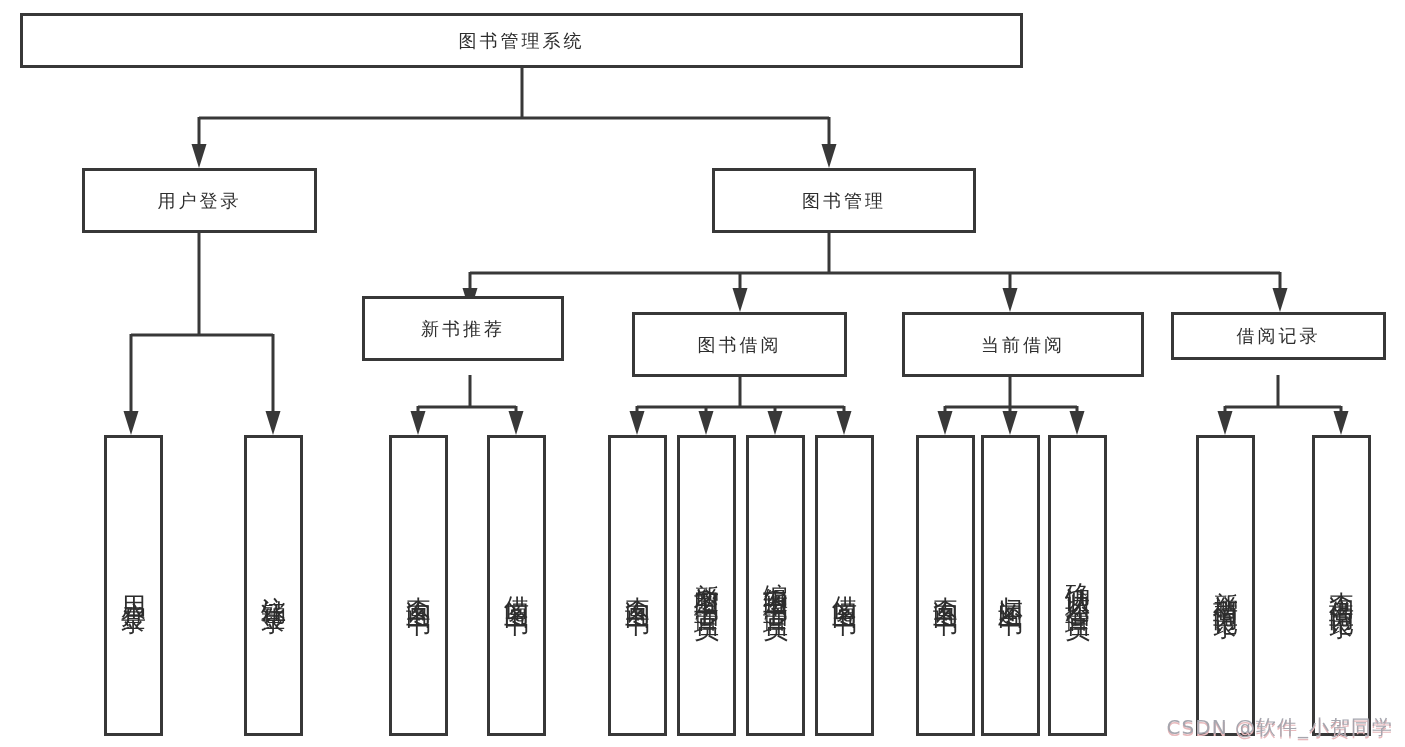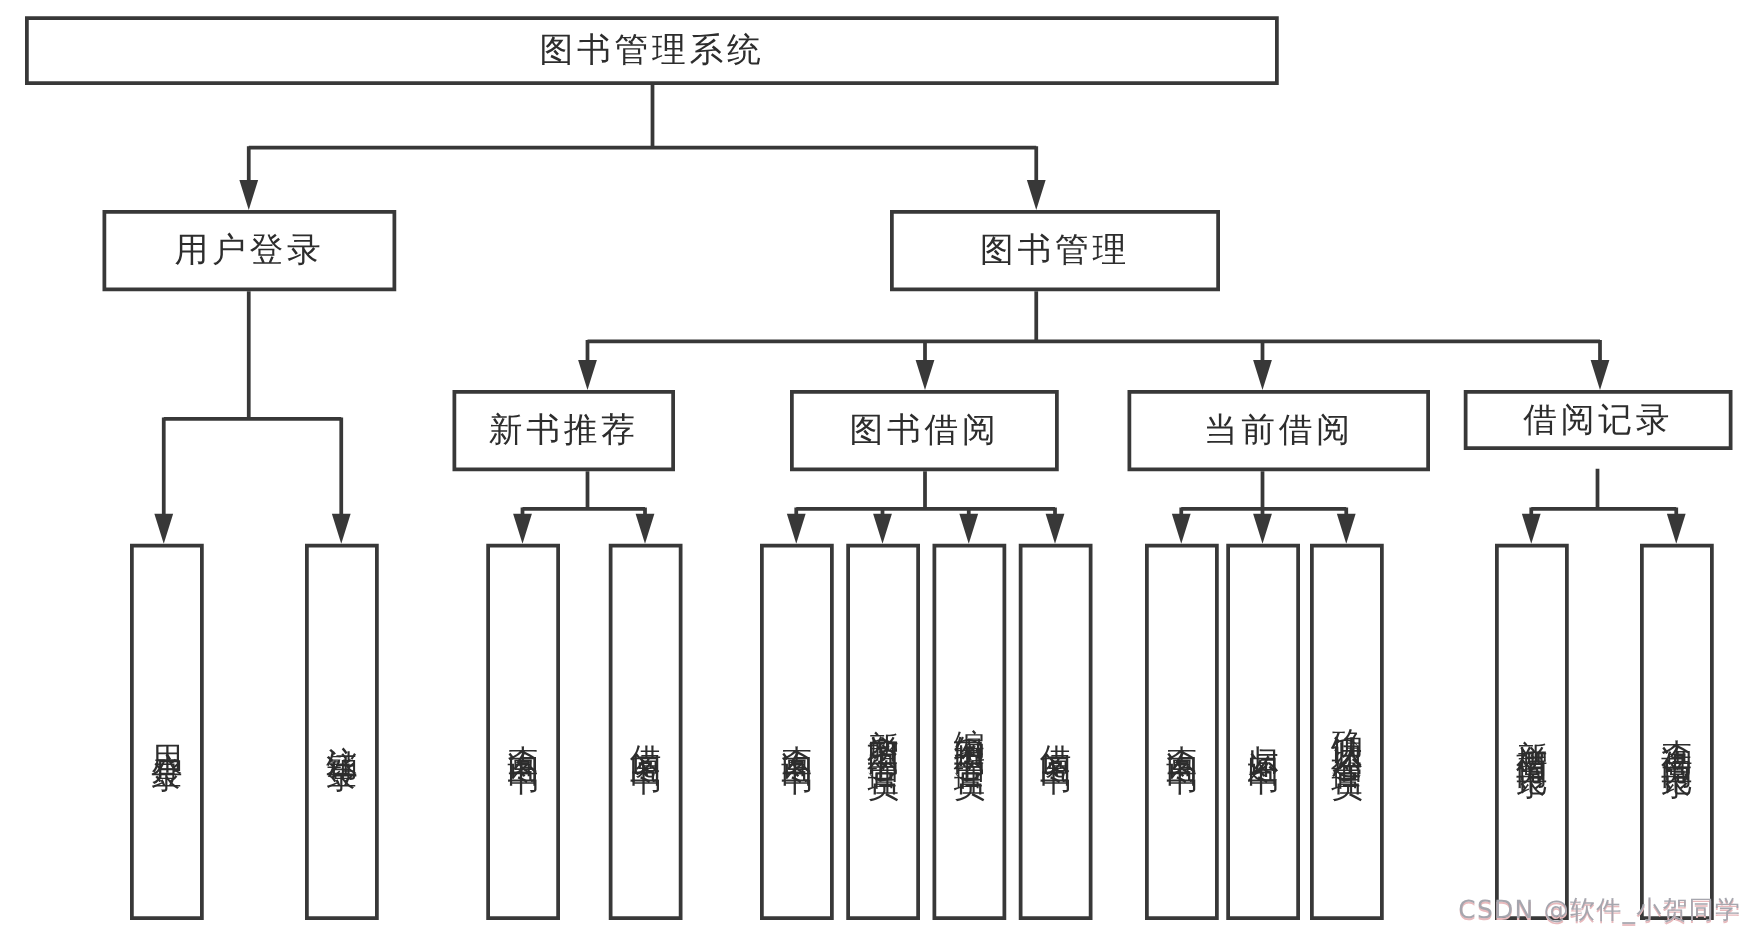--- a/index.html
+++ b/index.html
@@ -6,21 +6,21 @@
   .canvas{
     position:relative;width:1405px;height:747px;background:#ffffff;overflow:hidden;
     font-family:"DejaVu Sans","Liberation Sans",sans-serif;color:#2d2d2d;
   }
   svg.connectors{position:absolute;left:0;top:0;z-index:1;}
   .box{
     position:absolute;box-sizing:border-box;background:#ffffff;
     border:3px solid #383838;display:flex;align-items:center;justify-content:center;
     z-index:2;
   }
-  .box span{font-size:27px;letter-spacing:3px;white-space:nowrap;line-height:1;}
+  .box span{font-size:18px;letter-spacing:3px;white-space:nowrap;line-height:1;}
   .box.v span{
     writing-mode:vertical-rl;text-orientation:mixed;
     font-size:25px;letter-spacing:5px;white-space:nowrap;
   }
   .watermark{
     position:absolute;right:12px;bottom:6px;z-index:5;
     font-size:20px;letter-spacing:1px;color:#a6a6ae;
     text-shadow:0 2px 0 #e8b9bc;
   }
 </style>
@@ -72,21 +72,21 @@
     <span>图书管理系统</span>
   </div>
 
   <div class="box" style="left:82px;top:168px;width:235px;height:65px">
     <span>用户登录</span>
   </div>
   <div class="box" style="left:712px;top:168px;width:264px;height:65px">
     <span>图书管理</span>
   </div>
 
-  <div class="box" style="left:362px;top:312px;width:178px;height:65px">
+  <div class="box" style="left:362px;top:296px;width:202px;height:65px">
     <span>新书推荐</span>
   </div>
   <div class="box" style="left:632px;top:312px;width:215px;height:65px">
     <span>图书借阅</span>
   </div>
   <div class="box" style="left:902px;top:312px;width:242px;height:65px">
     <span>当前借阅</span>
   </div>
   <div class="box" style="left:1171px;top:312px;width:215px;height:48px">
     <span>借阅记录</span>

